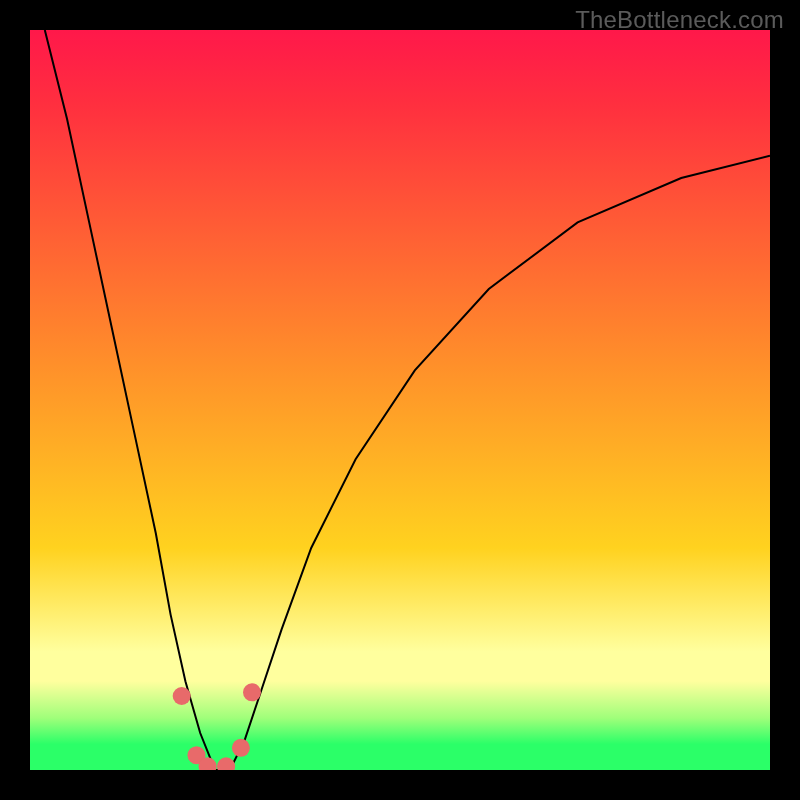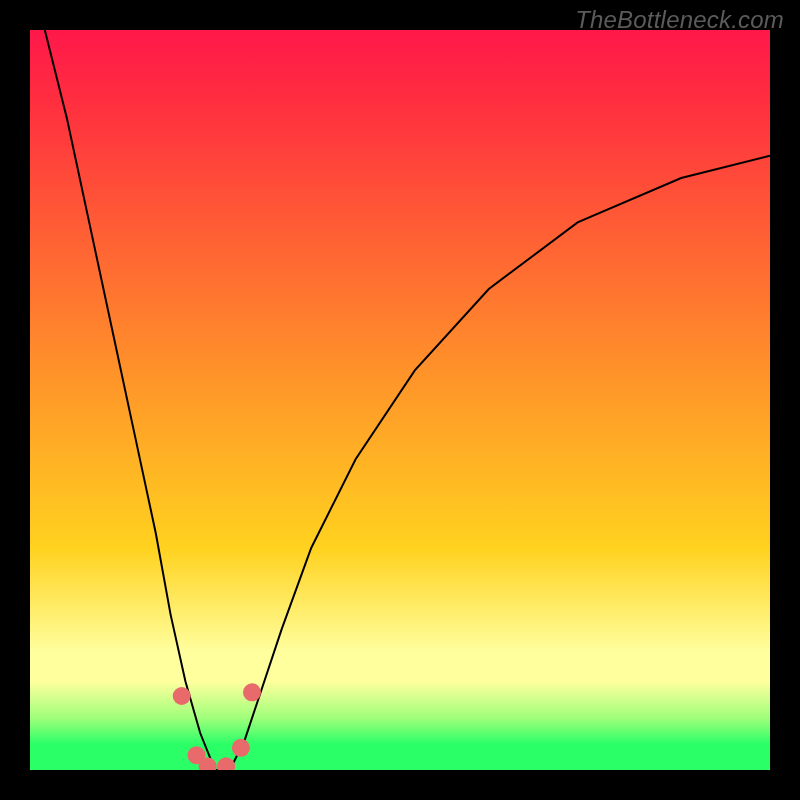--- a/index.html
+++ b/index.html
@@ -40,21 +40,20 @@
   }
   .watermark {
     position: absolute;
     top: 6px;
     right: 16px;
     color: #5b5b5b;
     font-size: 24px;
     font-weight: 500;
     letter-spacing: 0.2px;
     user-select: none;
-    font-style: italic;
   }
   svg.curve {
     position: absolute;
     left: 0;
     top: 0;
     width: 740px;
     height: 740px;
   }
   .datapoint {
     fill: var(--c-marker);

